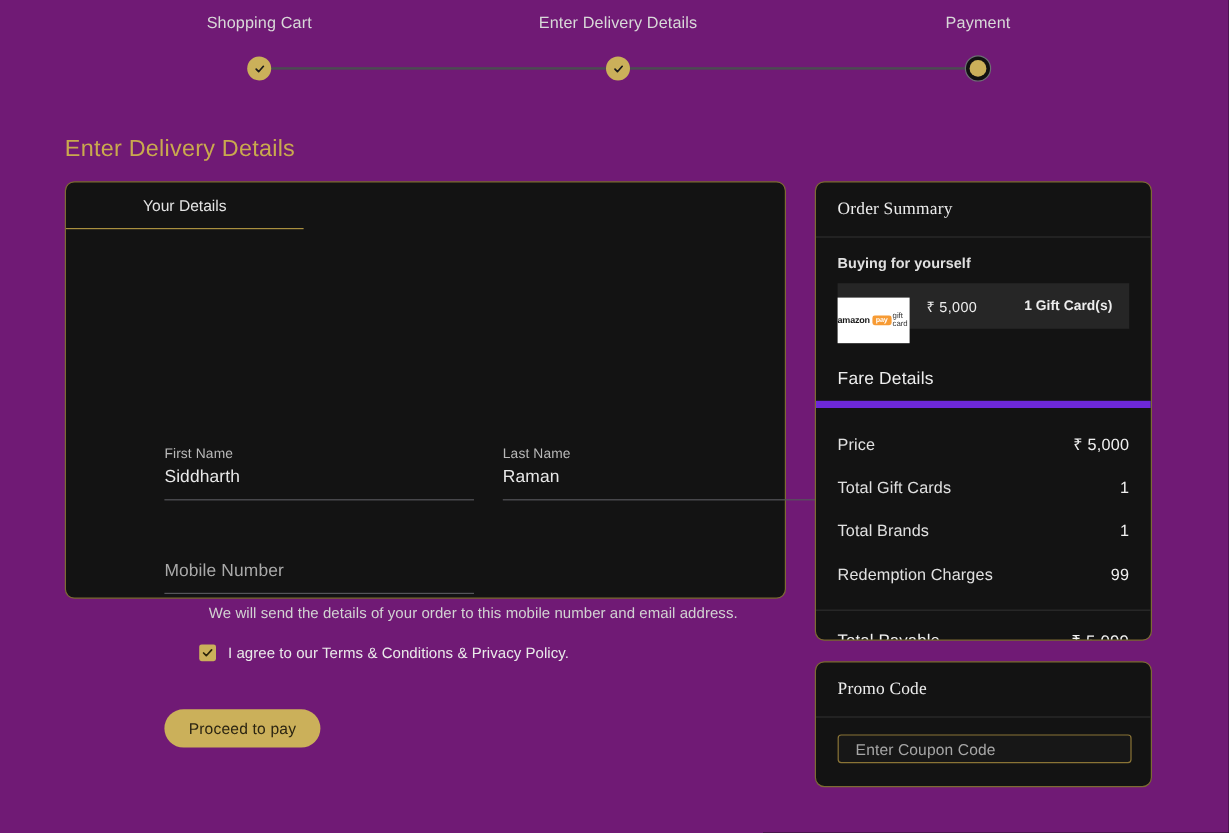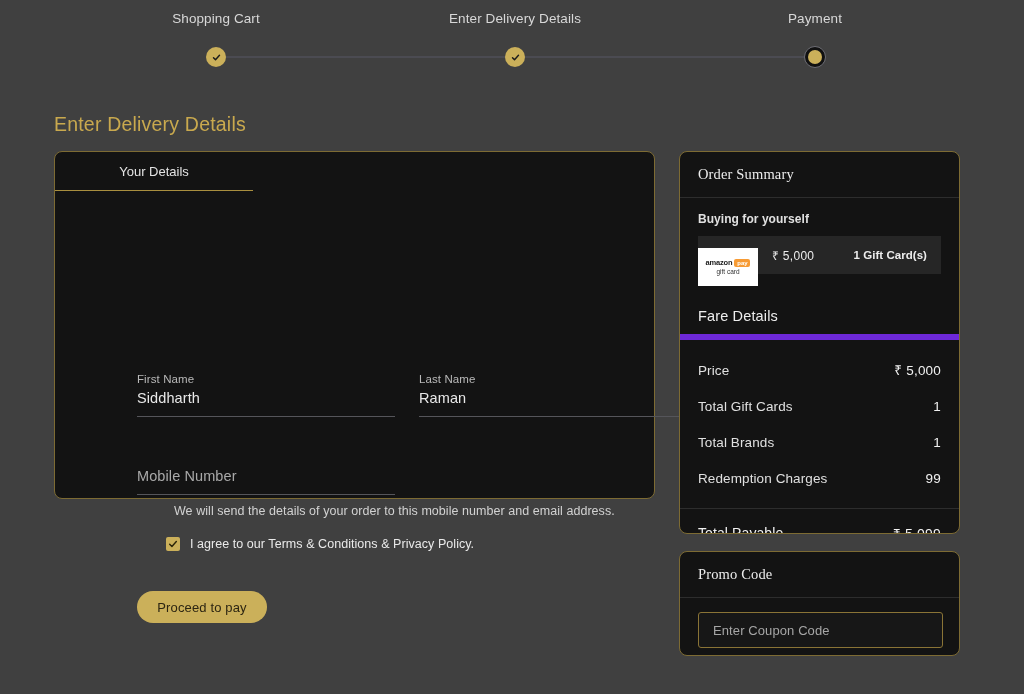--- a/index.html
+++ b/index.html
@@ -9,21 +9,21 @@
     height: 694px;
     background: #111111;
     font-family: "Liberation Sans", sans-serif;
     overflow: hidden;
   }
 
   .page {
     position: relative;
     width: 1024px;
     height: 694px;
-    background: #404040;
+    background: #701a75;
   }
 
   
   .stepper {
     position: absolute;
     left: 0;
     top: 0;
     width: 1024px;
     height: 90px;
   }
@@ -264,21 +264,21 @@
     height: 38px;
     background: #262626;
     display: flex;
     align-items: center;
   }
   .gc-thumb {
     width: 60px;
     height: 38px;
     background: #ffffff;
     display: flex;
-    flex-direction: column;
+    flex-direction: row;
     align-items: center;
     justify-content: center;
     flex: none;
     gap: 1px;
     margin-top: 23px;
   }
   .gc-brandline {
     display: flex;
     align-items: center;
     gap: 2px;
@@ -361,21 +361,21 @@
     width: 281px;
     height: 105px;
     border: 1px solid #7d6b33;
     border-radius: 8px;
     background: #131313;
     overflow: hidden;
   }
   .coupon-wrap { padding: 14px 18px 0 18px; }
   .coupon-input {
     width: 245px;
-    height: 36px;
+    height: 24px;
     background: #171717;
     border: 1px solid #8a7436;
     border-radius: 3px;
     color: #cfcfcf;
     font-family: "Liberation Sans", sans-serif;
     font-size: 13px;
     padding: 0 14px;
     letter-spacing: 0.1px;
   }
   .coupon-input::placeholder { color: #a6a6a6; }

